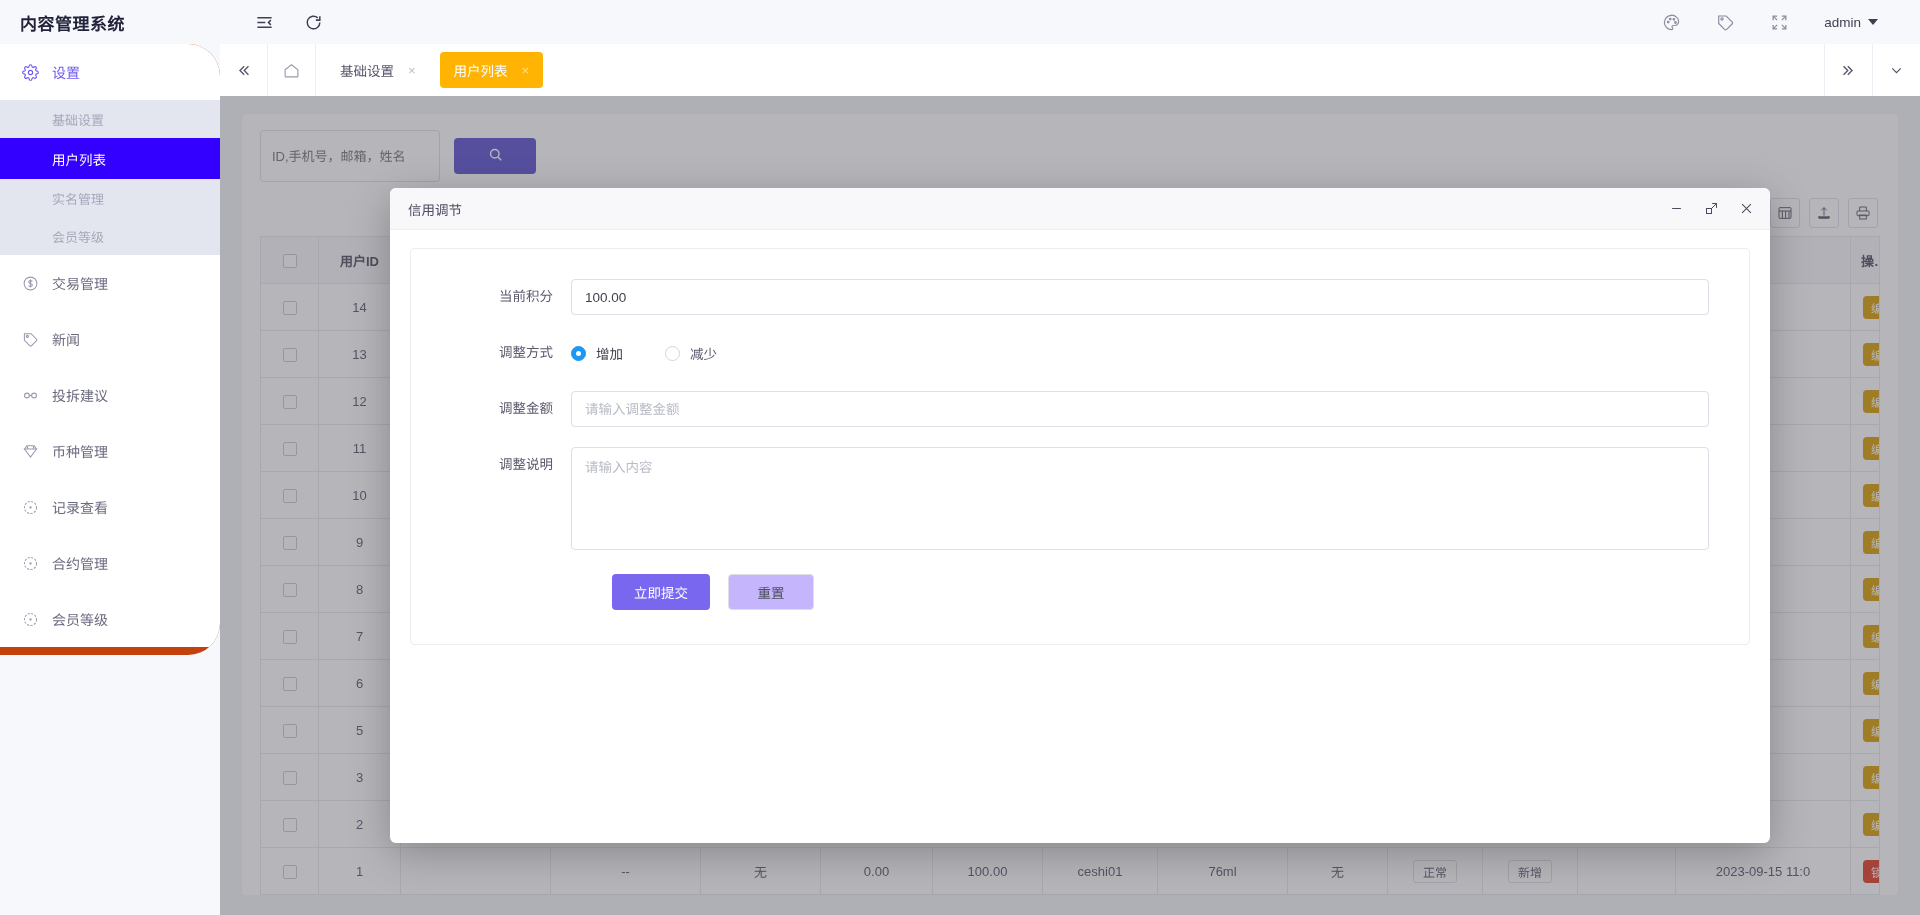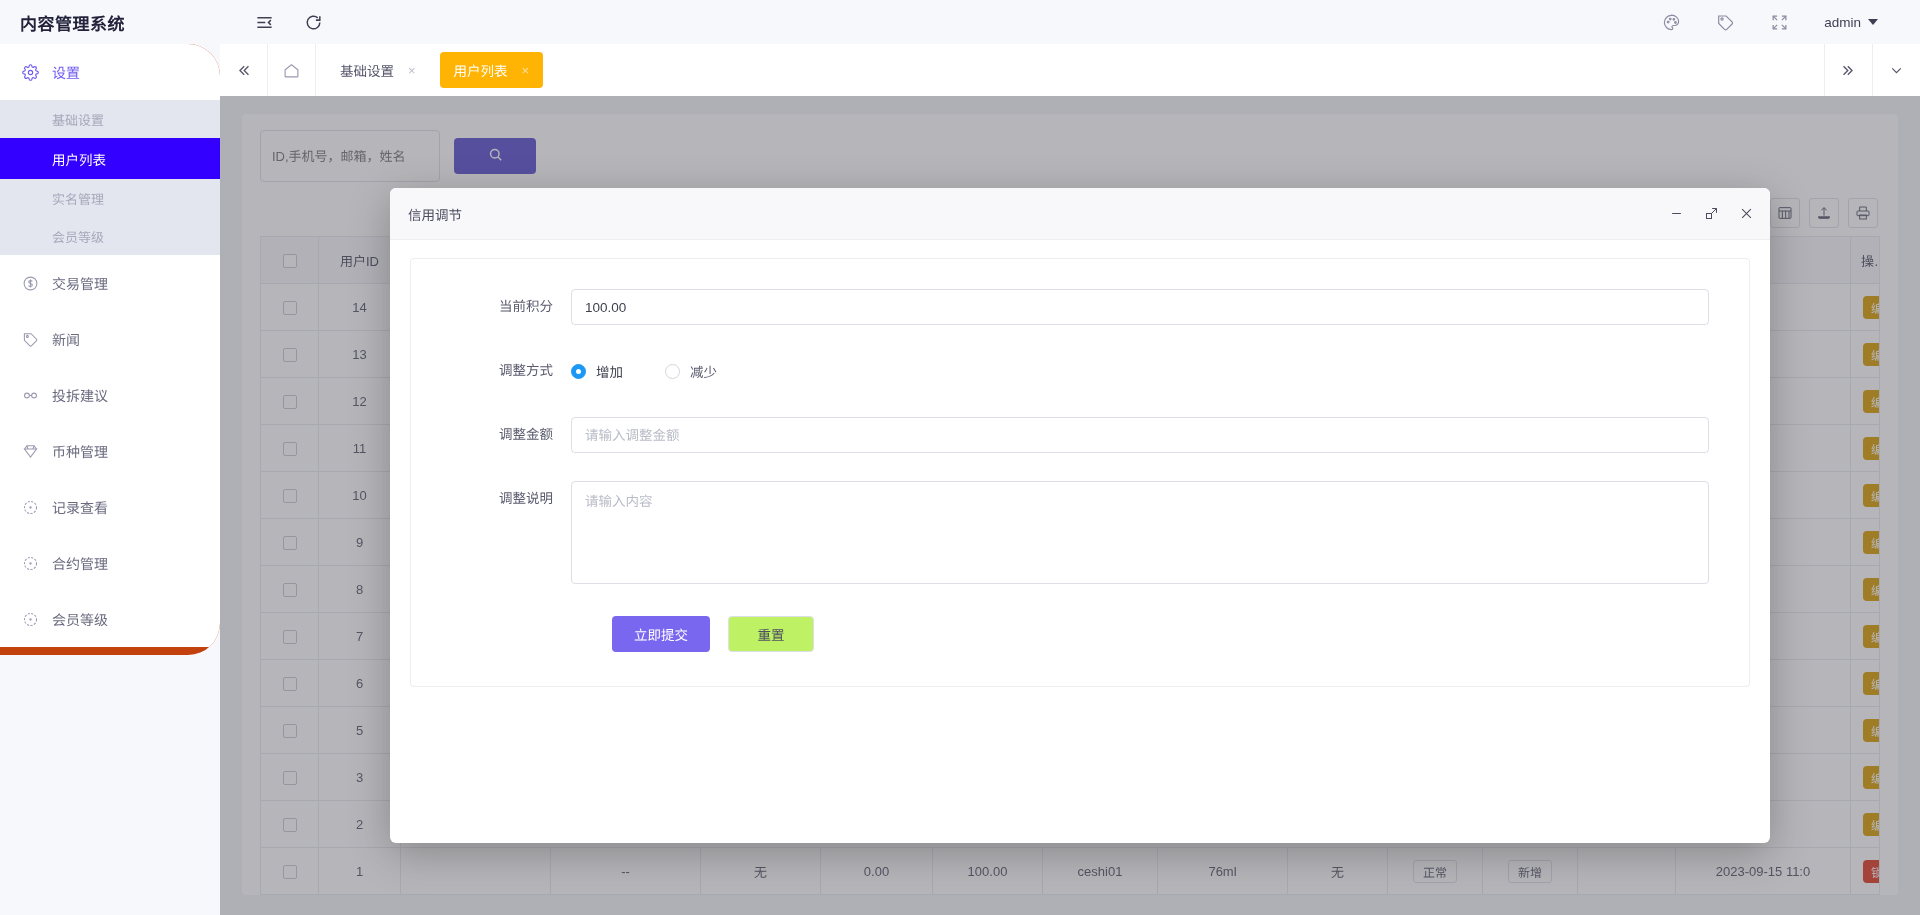--- a/index.html
+++ b/index.html
@@ -158,21 +158,21 @@
   
   table.grid { width: 100%; border-collapse: collapse; table-layout: fixed; font-size: 13px; }
   table.grid th, table.grid td {
     border: 1px solid #e6e8ee;
     height: 47px;
     padding: 0 10px;
     text-align: center;
     color: #57576b;
     white-space: nowrap; overflow: hidden; text-overflow: ellipsis;
   }
-  table.grid th { background: #f6f7fa; font-weight: normal; color: #4c4c60; }
+  table.grid th { background: #f6f7fa; font-weight: bold; color: #4c4c60; }
   .cbx {
     display: inline-block; width: 14px; height: 14px;
     border: 1px solid #c5c8d2; border-radius: 2px; background: #fff;
     vertical-align: middle;
   }
   .pill {
     display: inline-block; padding: 2px 9px;
     border: 1px solid #dcdfe6; border-radius: 3px;
     font-size: 12px; color: #5a5a6e; background: #fff;
   }
@@ -195,39 +195,39 @@
     position: absolute;
     left: 390px; top: 188px;
     width: 1380px; height: 655px;
     background: #ffffff;
     border-radius: 6px;
     box-shadow: 0 10px 40px rgba(0,0,0,.25);
     z-index: 40;
     overflow: hidden;
   }
   .modal-head {
-    height: 52px;
+    height: 42px;
     background: #f8f8fa;
     border-bottom: 1px solid #ededf2;
     display: flex; align-items: center;
     padding: 0 16px 0 18px;
   }
   .modal-title { font-size: 13.5px; color: #4c4c60; }
   .modal-ctls { margin-left: auto; display: flex; align-items: center; gap: 20px; color: #4c4c5e; }
   .modal-ctls span { cursor: pointer; display: inline-flex; }
   .modal-ctls svg { width: 15px; height: 15px; display: block; }
 
   .modal-body { padding: 18px 20px; }
   .form-card {
     border: 1px solid #ececf1;
     border-radius: 4px;
     padding: 30px 40px 34px 0;
     background: #fff;
   }
-  .form-row { display: flex; align-items: flex-start; margin-bottom: 28px; }
+  .form-row { display: flex; align-items: flex-start; margin-bottom: 20px; }
   .form-label {
     width: 160px; flex: none;
     text-align: right; padding-right: 18px;
     font-size: 13.5px; color: #5a5a6e;
     line-height: 36px;
   }
   .form-ctl { flex: 1; }
   .f-input {
     width: 100%; height: 36px;
     border: 1px solid #dcdfe6; border-radius: 4px;
@@ -256,21 +256,21 @@
   }
   .radio.on { color: #41414f; }
   .btn-row { display: flex; gap: 18px; padding-left: 0; }
   .btn {
     height: 36px; min-width: 86px;
     border-radius: 4px; font-size: 13.5px; cursor: pointer;
     display: inline-flex; align-items: center; justify-content: center;
     font-family: inherit;
   }
   .btn.primary { background: #7a67ef; color: #fff; border: none; padding: 0 22px; }
-  .btn.ghost { background: #bef264; color: #4f4f62; border: 1px solid #dcdfe6; padding: 0 26px; }
+  .btn.ghost { background: #c4b5fd; color: #4f4f62; border: 1px solid #dcdfe6; padding: 0 26px; }
 </style>
 </head>
 <body>
 
 <div id="app">
 
   <aside class="sidebar">
     <div class="brand">内容管理系统</div>
     <div class="nav-wrap">
 

